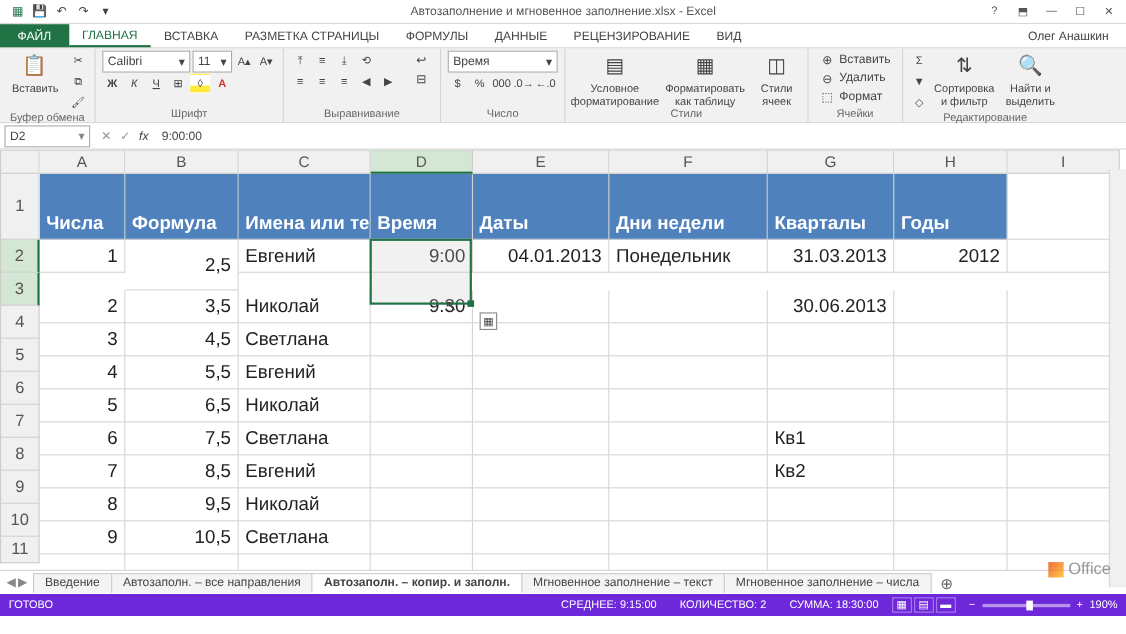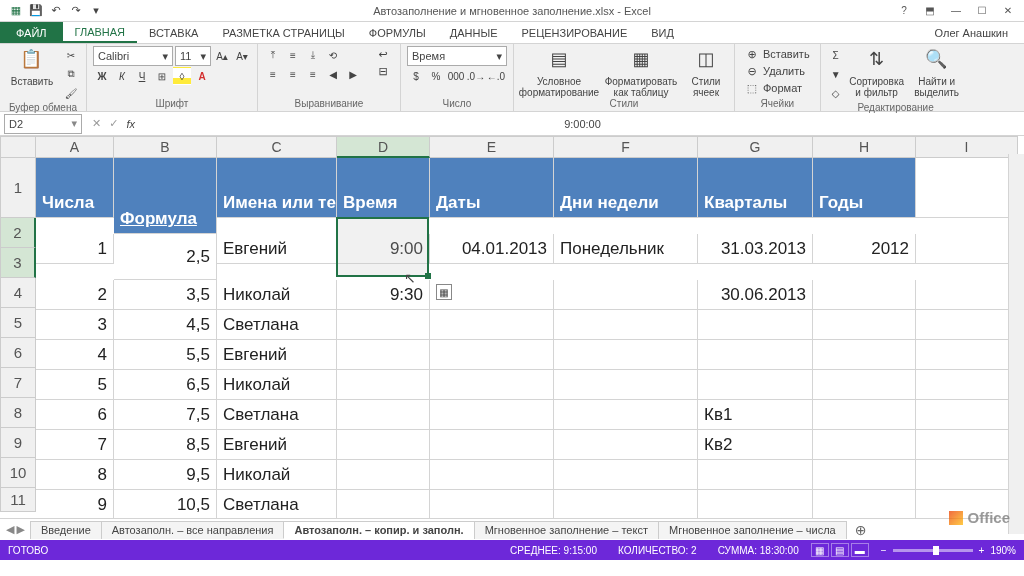--- a/index.html
+++ b/index.html
@@ -36,21 +36,21 @@
 .fontsize { width: 36px; }
 .midbtn { display: flex; align-items: center; gap: 4px; font-size: 11px; padding: 1px 4px; cursor: pointer; }
 .midbtn .ic { width: 14px; height: 14px; display: inline-flex; align-items: center; justify-content: center; }
 
 
 .fbar { height: 24px; display: flex; align-items: center; border-bottom: 1px solid #d4d4d4; background: #fff; }
 .namebox { width: 78px; height: 20px; border: 1px solid #ababab; margin: 0 2px 0 4px; display: flex; align-items: center; padding: 0 4px; font-size: 11px; justify-content: space-between; }
 .fbtns { display: flex; gap: 8px; padding: 0 8px; color: #999; font-size: 11px; }
 .fbtns span { cursor: pointer; }
 .fxlabel { font-style: italic; font-size: 11px; padding-right: 6px; }
-.finput { flex: 1; font-size: 11px; padding: 0 6px; text-align: center; }
+.finput { flex: 1; font-size: 11px; padding: 0 6px; }
 
 
 .grid-wrap { position: relative; height: 382px; overflow: hidden; }
 .grid { position: relative; }
 .colheads { display: flex; position: sticky; top: 0; }
 .selall { width: 36px; height: 22px; background: #f0f0f0; border: 1px solid #ccc; }
 .ch { height: 22px; background: #f0f0f0; border: 1px solid #ccc; border-left: none; display: flex; align-items: center; justify-content: center; font-size: 14px; color: #555; }
 .ch.sel { background: #d4e6d4; border-bottom: 2px solid #217346; }
 .gridbody { display: flex; }
 .rowheads { display: flex; flex-direction: column; }
@@ -75,21 +75,21 @@
 
 
 .status { height: 20px; background: #6d28d9; color: #fff; display: flex; align-items: center; font-size: 10px; padding: 0 8px; }
 .status .agg { margin-left: auto; display: flex; gap: 21px; padding-right: 12px; }
 .status .views { display: flex; gap: 2px; }
 .status .views span { width: 18px; height: 14px; border: 1px solid rgba(255,255,255,0.4); display: flex; align-items: center; justify-content: center; }
 .status .zoom { display: flex; align-items: center; gap: 6px; padding-left: 12px; }
 .status .slider { width: 80px; height: 3px; background: rgba(255,255,255,0.5); position: relative; }
 .status .slider::before { content: ''; position: absolute; left: 50%; top: -3px; width: 6px; height: 9px; background: #fff; }
 
-.office-logo { position: absolute; right: 14px; bottom: 50px; font-size: 15px; color: #777; font-weight: bold; display: flex; align-items: center; gap: 4px; opacity: 0.75; }
+.office-logo { position: absolute; right: 14px; bottom: 50px; font-size: 15px; color: #777; font-weight: normal; display: flex; align-items: center; gap: 4px; opacity: 0.75; }
 .office-logo .sq { display: inline-block; width: 14px; height: 14px; background: linear-gradient(135deg,#eb3c00,#ffba08); }
 
 .scroll-right { position: absolute; right: 0; top: 154px; bottom: 42px; width: 16px; background: #f0f0f0; border-left: 1px solid #d4d4d4; }
 </style>
 </head>
 <body>
 
 <div class="titlebar">
   <div class="qat">
     <span class="ic" style="color:#217346">▦</span>
@@ -316,21 +316,21 @@
           <div class="rh" style="height: 30px;">6</div>
           <div class="rh" style="height: 30px;">7</div>
           <div class="rh" style="height: 30px;">8</div>
           <div class="rh" style="height: 30px;">9</div>
           <div class="rh" style="height: 30px;">10</div>
           <div class="rh" style="height: 24px;">11</div>
         </div>
       <div class="cells" id="cells">
           <div class="crow">
             <div class="cell hdr" style="width: 78px; height: 60px;">Числа</div>
-            <div class="cell hdr" style="width: 103px; height: 76px; text-decoration: underline;">Формула</div>
+            <div class="cell hdr" style="width: 103px; height: 60px;">Формула</div>
             <div class="cell hdr" style="width: 120px; height: 60px;">Имена или текст</div>
             <div class="cell hdr" style="width: 93px; height: 60px;">Время</div>
             <div class="cell hdr" style="width: 124px; height: 60px;">Даты</div>
             <div class="cell hdr" style="width: 144px; height: 60px;">Дни недели</div>
             <div class="cell hdr" style="width: 115px; height: 60px;">Кварталы</div>
             <div class="cell hdr" style="width: 103px; height: 60px;">Годы</div>
             <div class="cell hdr" style="width: 102px; height: 60px; background: rgb(255, 255, 255);"></div>
           </div>
           <div class="crow">
             <div class="cell r" style="width: 78px; height: 30px;">1</div>

